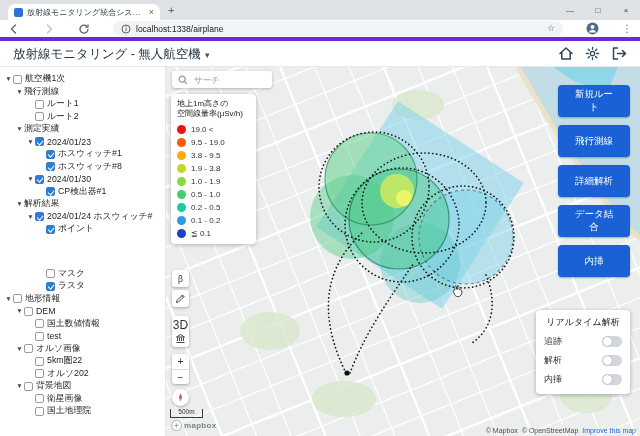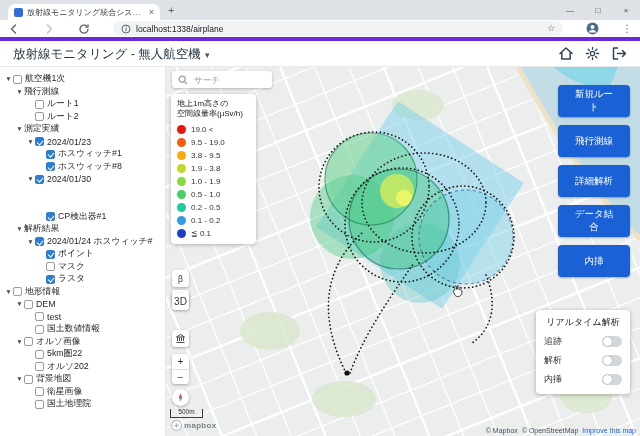--- a/index.html
+++ b/index.html
@@ -225,69 +225,69 @@
         <div class="tree-row" style="padding-left: 35px;">
     <span class="tree-arrow" style="visibility: hidden;">▼</span>
     <span class="tree-cb checked"></span>
     <span class="tree-label">ホスウィッチ#8</span>
   </div>
         <div class="tree-row" style="padding-left: 24px;">
     <span class="tree-arrow">▼</span>
     <span class="tree-cb checked"></span>
     <span class="tree-label">2024/01/30</span>
   </div>
-        <div class="tree-row" style="padding-left: 35px; margin-top: 25px;">
+        <div class="tree-row" style="padding-left: 35px;">
     <span class="tree-arrow" style="visibility: hidden;">▼</span>
     <span class="tree-cb checked"></span>
     <span class="tree-label">CP検出器#1</span>
   </div>
         <div class="tree-row" style="padding-left: 13px;">
     <span class="tree-arrow">▼</span>
 
     <span class="tree-label">解析結果</span>
   </div>
         <div class="tree-row" style="padding-left: 24px;">
     <span class="tree-arrow">▼</span>
     <span class="tree-cb checked"></span>
     <span class="tree-label">2024/01/24 ホスウィッチ#</span>
   </div>
         <div class="tree-row" style="padding-left: 35px;">
     <span class="tree-arrow" style="visibility: hidden;">▼</span>
     <span class="tree-cb checked"></span>
     <span class="tree-label">ポイント</span>
   </div>
+        <div class="tree-row" style="padding-left: 35px; margin-top: 32px;">
+    <span class="tree-arrow" style="visibility: hidden;">▼</span>
+    <span class="tree-cb"></span>
+    <span class="tree-label">マスク</span>
+  </div>
         <div class="tree-row" style="padding-left: 35px;">
     <span class="tree-arrow" style="visibility: hidden;">▼</span>
-    <span class="tree-cb"></span>
-    <span class="tree-label">マスク</span>
-  </div>
-        <div class="tree-row" style="padding-left: 35px;">
-    <span class="tree-arrow" style="visibility: hidden;">▼</span>
     <span class="tree-cb checked"></span>
     <span class="tree-label">ラスタ</span>
   </div>
         <div class="tree-row" style="padding-left: 2px;">
     <span class="tree-arrow">▼</span>
     <span class="tree-cb"></span>
     <span class="tree-label">地形情報</span>
   </div>
         <div class="tree-row" style="padding-left: 13px;">
     <span class="tree-arrow">▼</span>
     <span class="tree-cb"></span>
     <span class="tree-label">DEM</span>
   </div>
         <div class="tree-row" style="padding-left: 24px;">
     <span class="tree-arrow" style="visibility: hidden;">▼</span>
     <span class="tree-cb"></span>
+    <span class="tree-label">国土数値情報</span>
+  </div>
+        <div class="tree-row" style="padding-left: 24px;">
+    <span class="tree-arrow" style="visibility: hidden;">▼</span>
+    <span class="tree-cb"></span>
     <span class="tree-label">test</span>
-  </div>
-        <div class="tree-row" style="padding-left: 24px;">
-    <span class="tree-arrow" style="visibility: hidden;">▼</span>
-    <span class="tree-cb"></span>
-    <span class="tree-label">国土数値情報</span>
   </div>
         <div class="tree-row" style="padding-left: 13px;">
     <span class="tree-arrow">▼</span>
     <span class="tree-cb"></span>
     <span class="tree-label">オルソ画像</span>
   </div>
         <div class="tree-row" style="padding-left: 24px;">
     <span class="tree-arrow" style="visibility: hidden;">▼</span>
     <span class="tree-cb"></span>
     <span class="tree-label">5km圏22</span>
@@ -415,21 +415,21 @@
   </div>
           </div>
       </div>
 
       <div class="tool" style="top:203px">β</div>
       <div class="tool" style="top:223px">
         <svg width="11" height="11" viewBox="0 0 11 11">
             <path d="M1.5 9.5 L2 7.5 L7.5 2 L9 3.5 L3.5 9 Z M6.8 2.7 L8.3 4.2" fill="none" stroke="#444" stroke-width="1"></path>
           </svg>
       </div>
-      <div class="tool" style="top:226px;font-size:10px">3D</div>
+      <div class="tool" style="top:249px;font-size:12px">3D</div>
       <div class="tool" style="top:263px">
         <svg width="11" height="11" viewBox="0 0 11 11">
             <path d="M1.5 4 L5.5 1.5 L9.5 4 Z M2.5 4.5 V8 M4.5 4.5 V8 M6.5 4.5 V8 M8.5 4.5 V8 M1.5 9.5 H9.5" stroke="#444" fill="none" stroke-width="1"></path>
           </svg>
       </div>
       <div class="zoomgrp">
         <div class="zoom-btn">+</div>
         <div class="zoom-btn">−</div>
       </div>
       <div class="compass">

